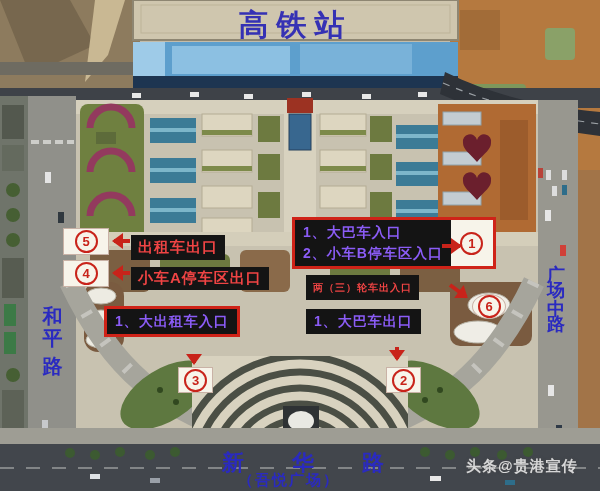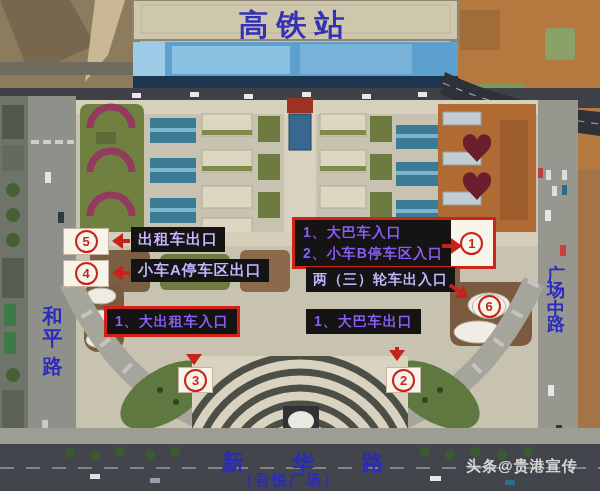--- a/index.html
+++ b/index.html
@@ -2,22 +2,22 @@
 <html><head>
 <meta charset="utf-8">
 <style>
   html,body{margin:0;padding:0;background:#1e1e1e;}
   .stage{position:relative;width:600px;height:491px;overflow:hidden;
          font-family:"Liberation Sans",sans-serif;background:#c3bcaa;}
   .stage svg{position:absolute;left:0;top:0;display:block;}
   .ov{position:absolute;white-space:nowrap;z-index:2;}
   .blue{color:#2a2ac0;font-weight:bold;}
   .vert{writing-mode:vertical-rl;text-orientation:upright;-webkit-text-orientation:upright;}
-  .blabel{background:#141414;color:#c4b5fd;font-weight:bold;display:flex;align-items:center;
-          padding:0 7px;font-size:15px;letter-spacing:1px;}
+  .blabel{background:#141414;color:#ef4444;font-weight:bold;display:flex;align-items:center;
+          padding:0 7px;font-size:15px;letter-spacing:1px;margin-top:8px;}
   .blabel2{background:#141414;color:#8b5cf6;font-weight:bold;padding:2px 8px;
            line-height:21px;font-size:14px;letter-spacing:1px;}
   .redframe{border:3px solid #cf2318;}
   .frame1{display:flex;align-items:stretch;background:#141414;}
   .badge{background:#f7f4ea;border:1px solid #c9b2a6;display:flex;align-items:center;
          justify-content:center;box-sizing:border-box;}
   .badge-inline{width:42px;background:#f7f4ea;display:flex;align-items:center;justify-content:center;}
   .circ{display:block;width:19px;height:19px;border:2px solid #c8231a;border-radius:50%;
         color:#c8231a;font-weight:bold;font-size:13px;line-height:19px;text-align:center;}
   .arrow-h{position:absolute;height:4px;background:#c8231a;z-index:3;}
@@ -325,21 +325,21 @@
     <div class="blabel2" style="border:0;">
       <div>1、大巴车入口</div>
       <div>2、小车B停车区入口</div>
     </div>
     <div class="badge-inline">
       <span class="circ">1</span>
     </div>
   </div>
   <div class="arrow-h e" style="left:442px;top:244px;width:18px;"></div>
 
-  <div class="ov blabel" style="left:306px;top:267px;height:25px;font-size:14px;">两（三）轮车出入口</div>
+  <div class="ov blabel" style="left:306px;top:267px;height:25px;font-size:10px;">两（三）轮车出入口</div>
   <div class="arrow-h e diag" style="left:450px;top:283px;width:20px;"></div>
   <div class="ov badge" style="left:472px;top:294px;width:34px;height:25px;border-radius:50%;">
     <span class="circ">6</span>
   </div>
 
   <div class="ov blabel2" style="left:306px;top:309px;">
     <div>1、大巴车出口</div>
   </div>
   <div class="arrow-v" style="left:395px;top:347px;height:12px;"></div>
   <div class="ov badge" style="left:386px;top:367px;width:35px;height:26px;">

